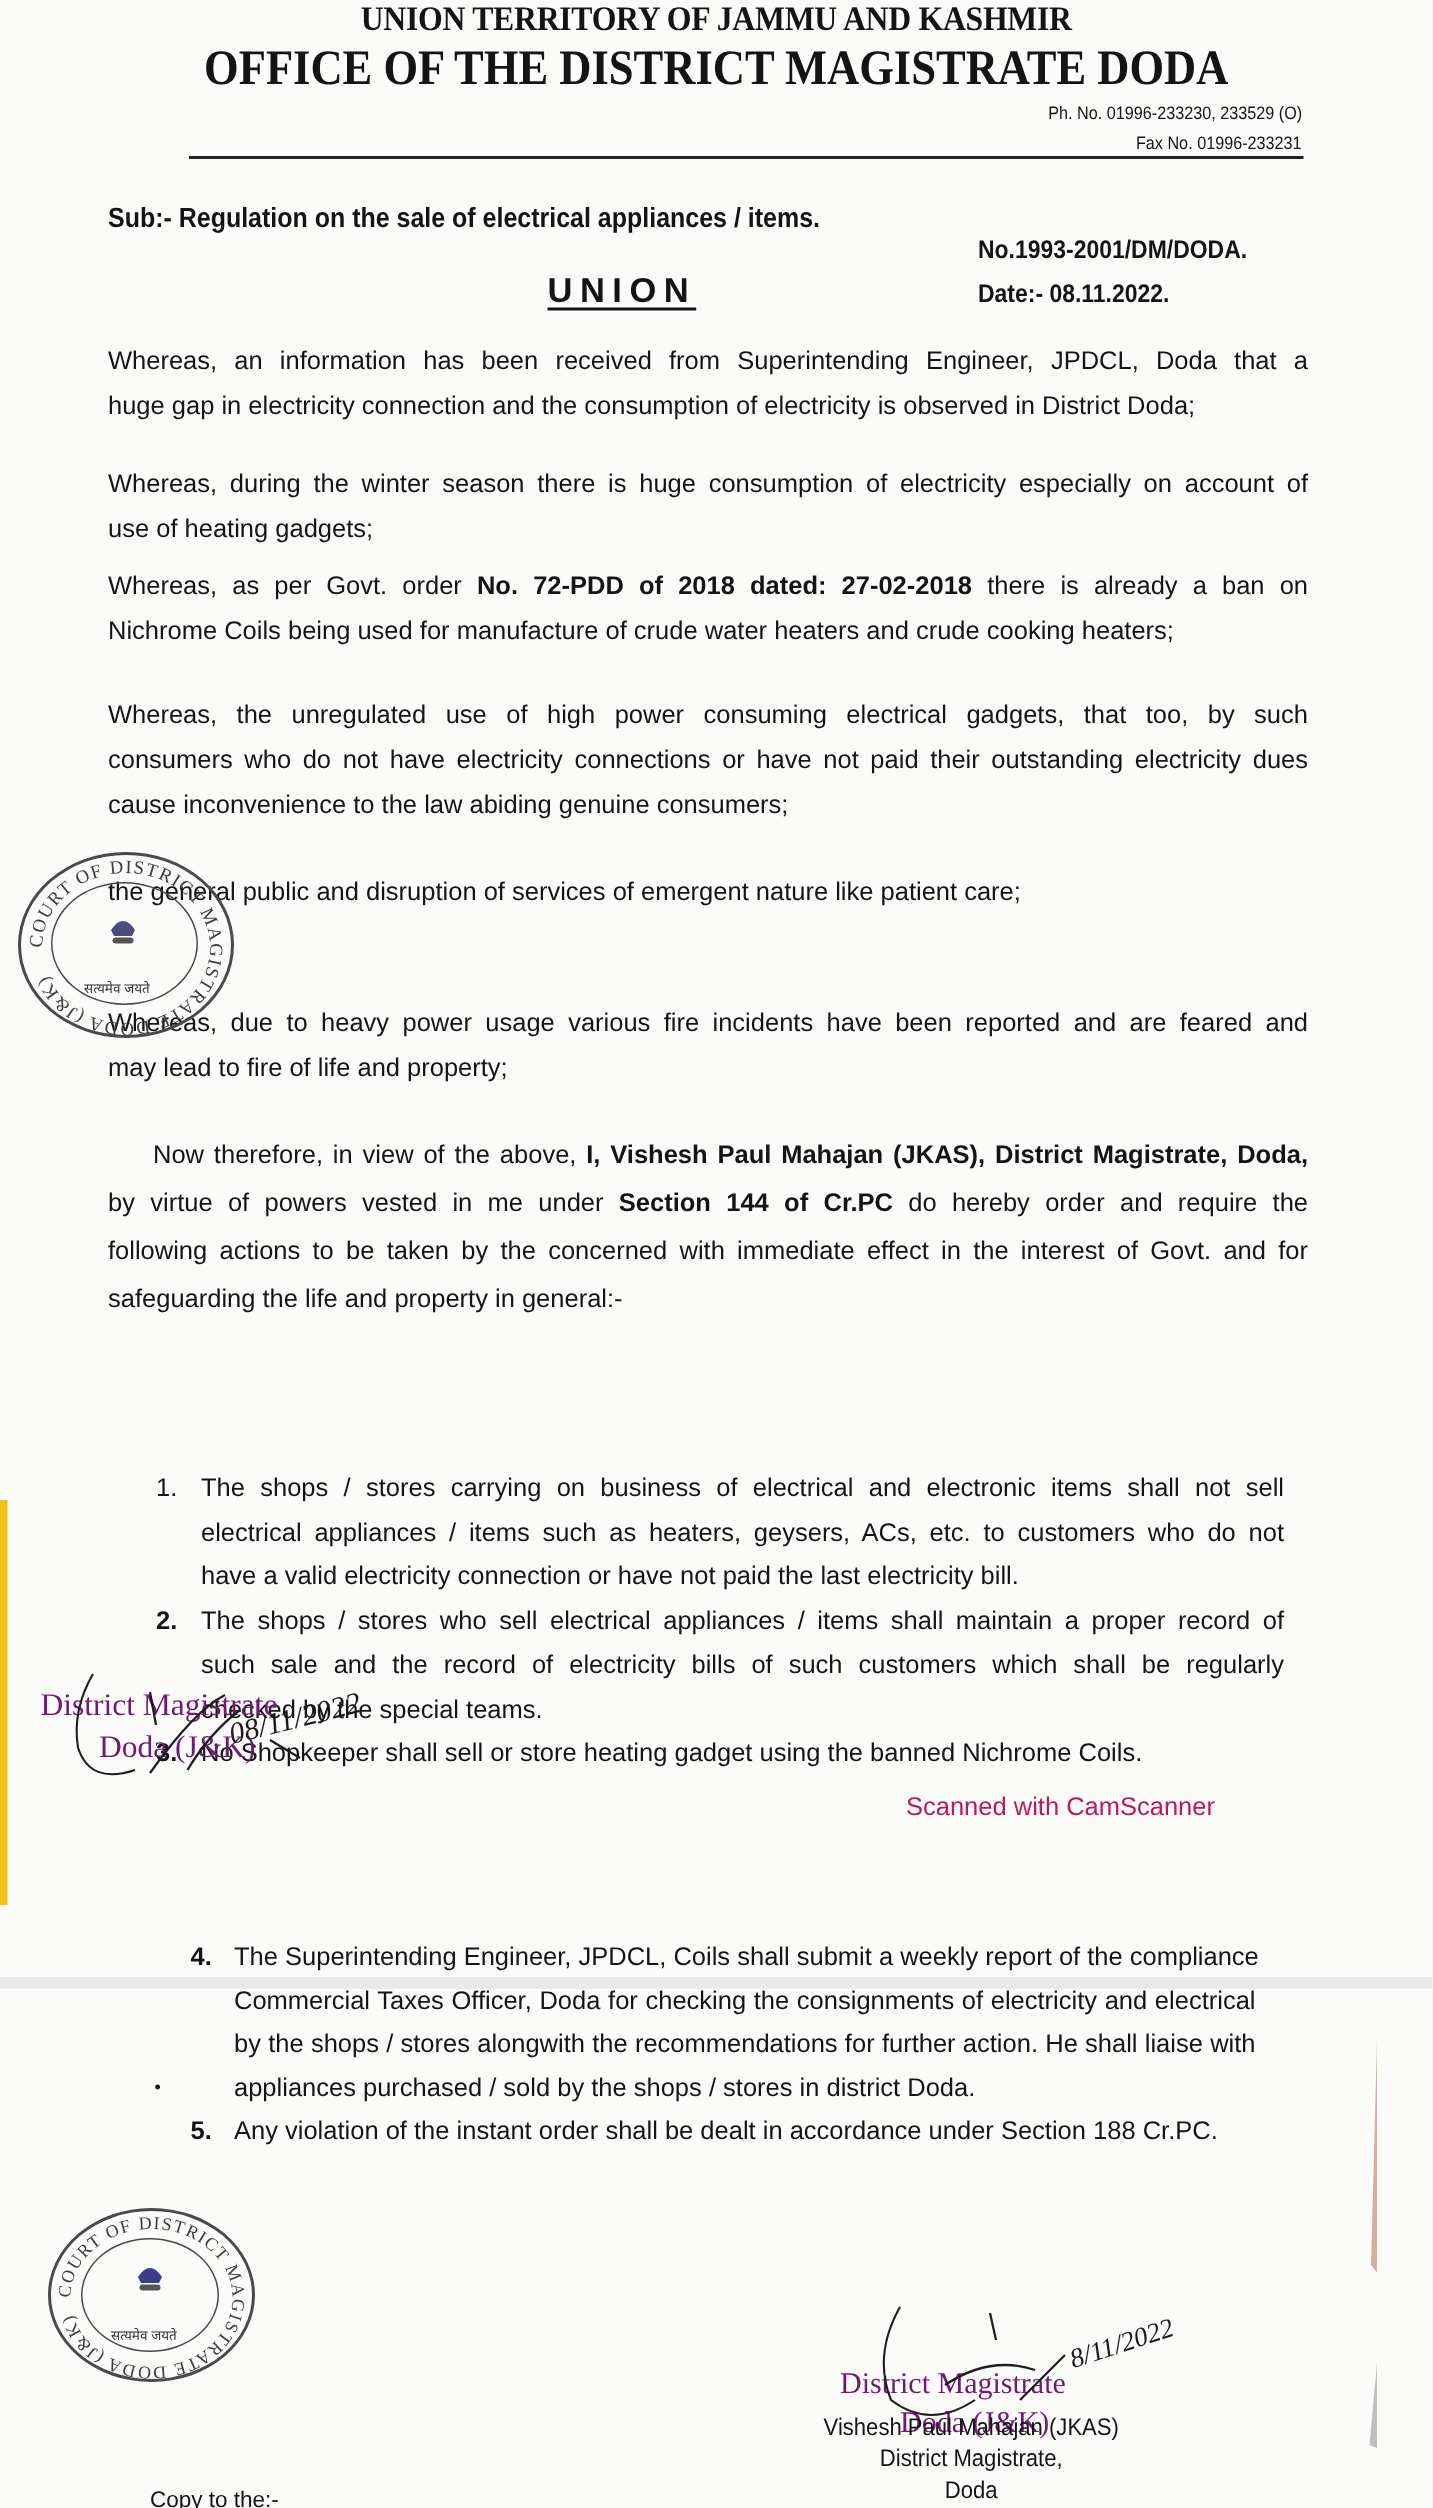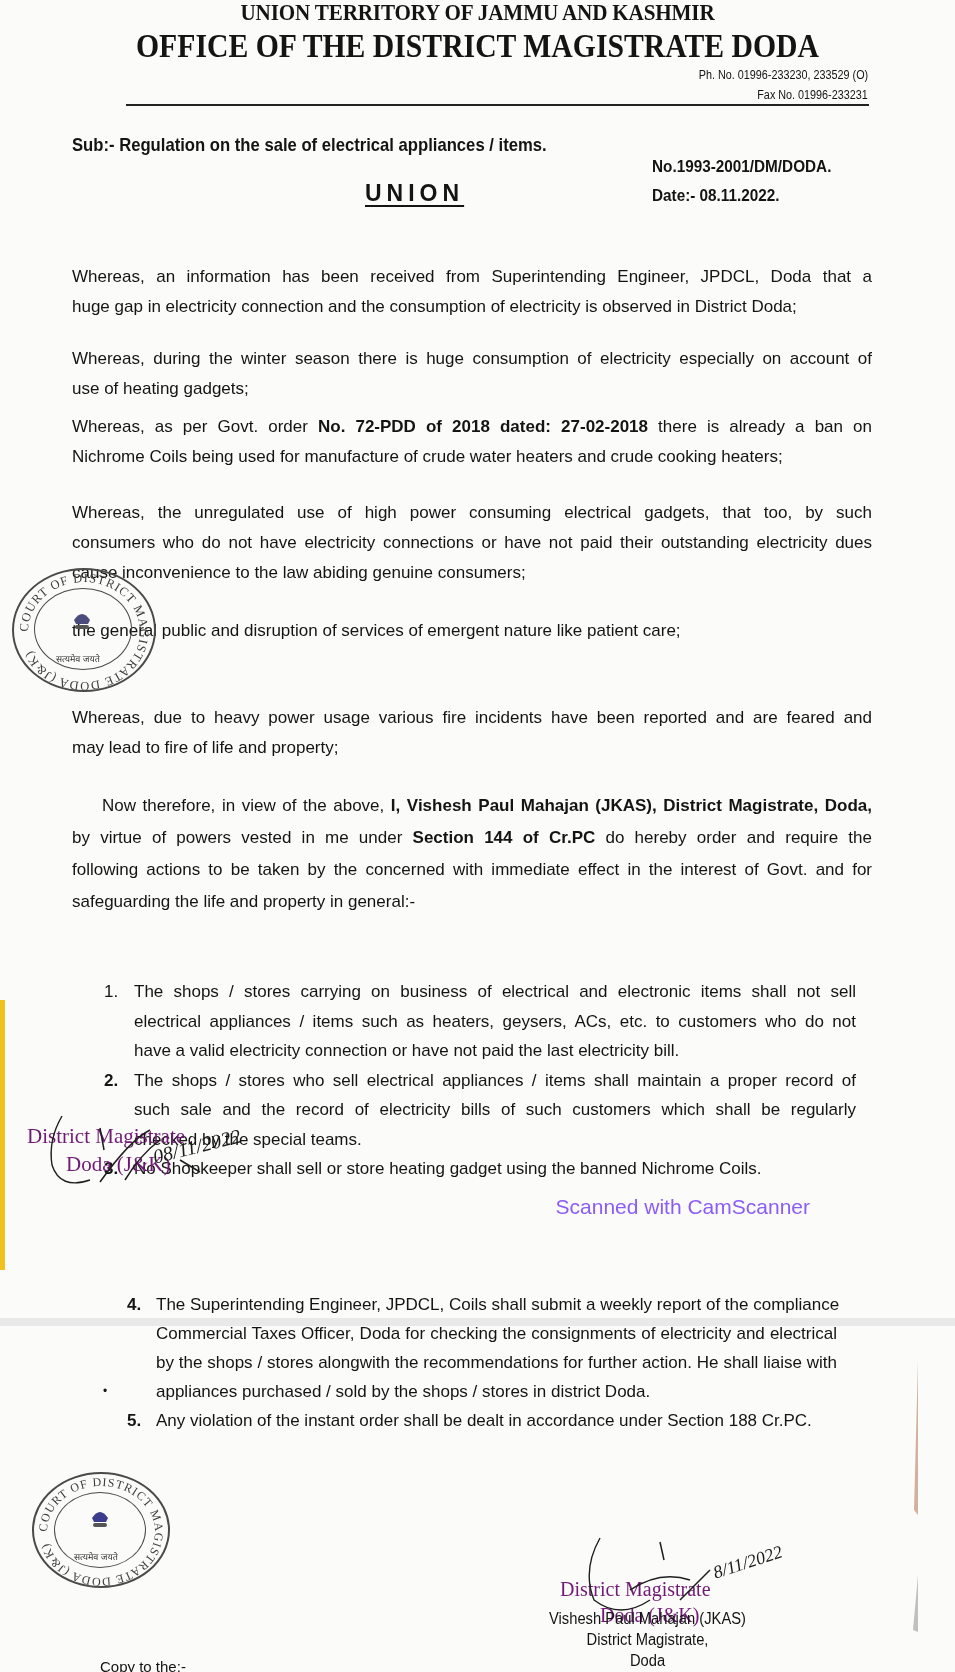--- a/index.html
+++ b/index.html
@@ -9,34 +9,34 @@
   .yellow-strip { position: absolute; left: 0; top: 1000px; width: 5px; height: 270px; background: #f1c21b; }
   .abs { position: absolute; white-space: nowrap; }
   .hdr1 { left: 0; width: 955px; top: 0px; text-align: center; font-family: "Liberation Serif", serif; font-weight: bold; font-size: 23px; letter-spacing: -0.2px; transform: scaleX(0.92); }
   .hdr2 { left: 0; width: 955px; top: 28px; text-align: center; font-family: "Liberation Serif", serif; font-weight: bold; font-size: 33px; transform: scaleX(0.9); }
   .contact { right: 87px; font-size: 12px; text-align: right; transform-origin: right; transform: scaleX(0.9); }
   .rule { position: absolute; left: 126px; top: 104px; width: 743px; height: 2px; background: #222; }
   .sub { left: 72px; top: 134px; font-size: 18.5px; font-weight: bold; transform-origin: left; transform: scaleX(0.9); }
   .refno { left: 652px; top: 157px; font-size: 17px; font-weight: bold; transform-origin: left; transform: scaleX(0.9); }
   .refdate { left: 652px; top: 186px; font-size: 17px; font-weight: bold; transform-origin: left; transform: scaleX(0.9); }
   .order { left: 365px; top: 180px; font-size: 23px; font-weight: bold; letter-spacing: 5px; text-decoration: underline; text-underline-offset: 4px; }
-  .para { position: absolute; left: 72px; width: 800px; font-size: 17px; line-height: 30px; text-align: justify; transform-origin: left top; margin-top: 36px; }
+  .para { position: absolute; left: 72px; width: 800px; font-size: 17px; line-height: 30px; text-align: justify; transform-origin: left top; }
   .para .ln { display: block; white-space: nowrap; text-align-last: justify; }
   .para .ln.last { text-align-last: left; }
   .olist { position: absolute; left: 104px; width: 752px; font-size: 17px; line-height: 29.5px; }
   .olist .item { position: relative; padding-left: 30px; }
   .olist .num { position: absolute; left: 0; top: 0; font-weight: bold; }
   .olist .ln { display: block; white-space: nowrap; text-align: justify; text-align-last: justify; }
   .olist .ln.last { text-align-last: left; }
   .seal { position: absolute; border: 2px solid #4a4a4a; border-radius: 50%; }
   .seal .inner { position: absolute; border: 1.5px solid #4a4a4a; border-radius: 50%; }
   .seal svg { position: absolute; left: 0; top: 0; }
   .emblem { position: absolute; width: 24px; height: 30px; }
   .sig-stamp { font-family: "Liberation Serif", serif; font-weight: normal; color: #701a75; font-size: 21px; }
-  .cam { right: 145px; top: 1195px; font-size: 21px; color: #8b5cf6; }
+  .cam { right: 145px; top: 1195px; font-size: 17px; color: #be185d; }
   .sig-line { position: absolute; }
   .sigblock { position: absolute; text-align: center; font-size: 16px; line-height: 21px; transform: scaleX(0.92); }
   .edge-shadow { position: absolute; left: 908px; top: 1340px; width: 12px; height: 340px; }
 </style>
 </head>
 <body>
 
 <div class="page1">
   <div class="yellow-strip"></div>
 

